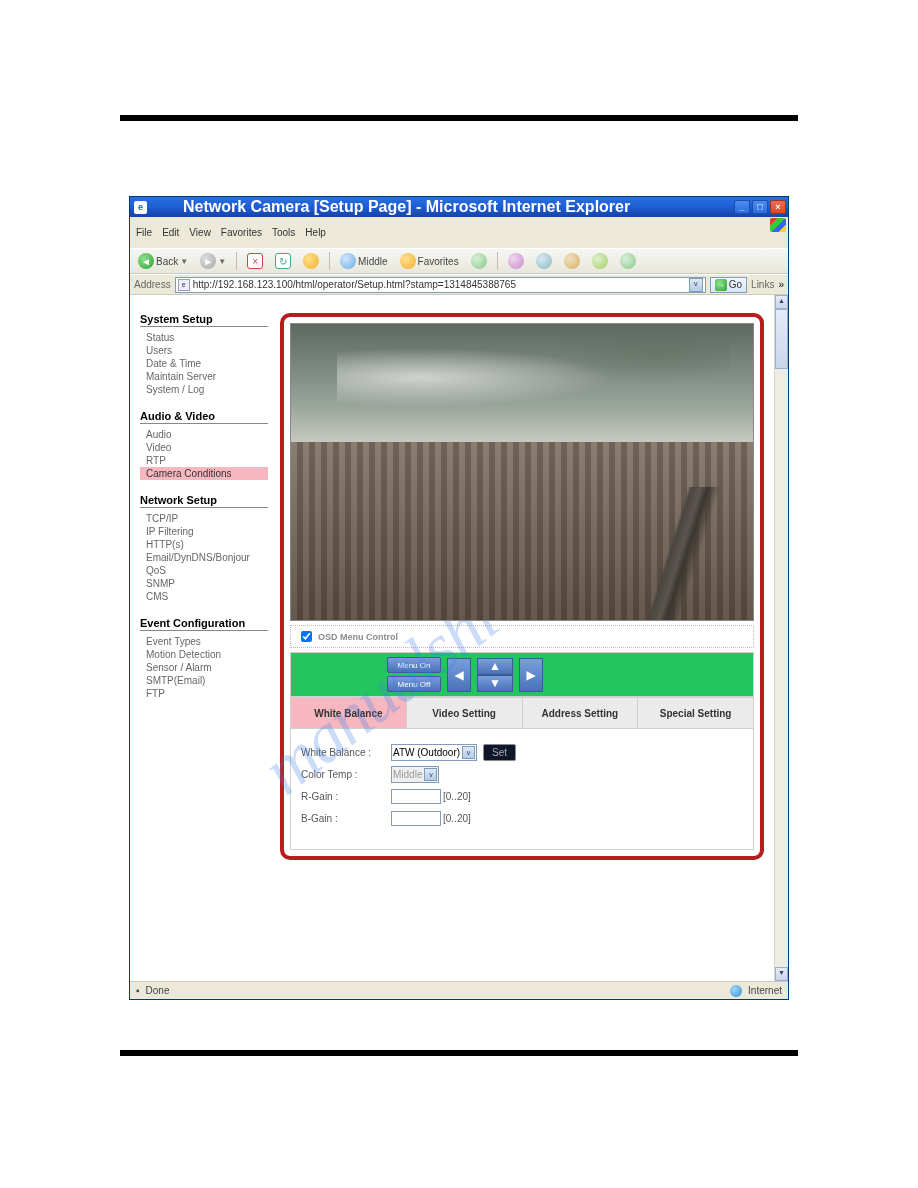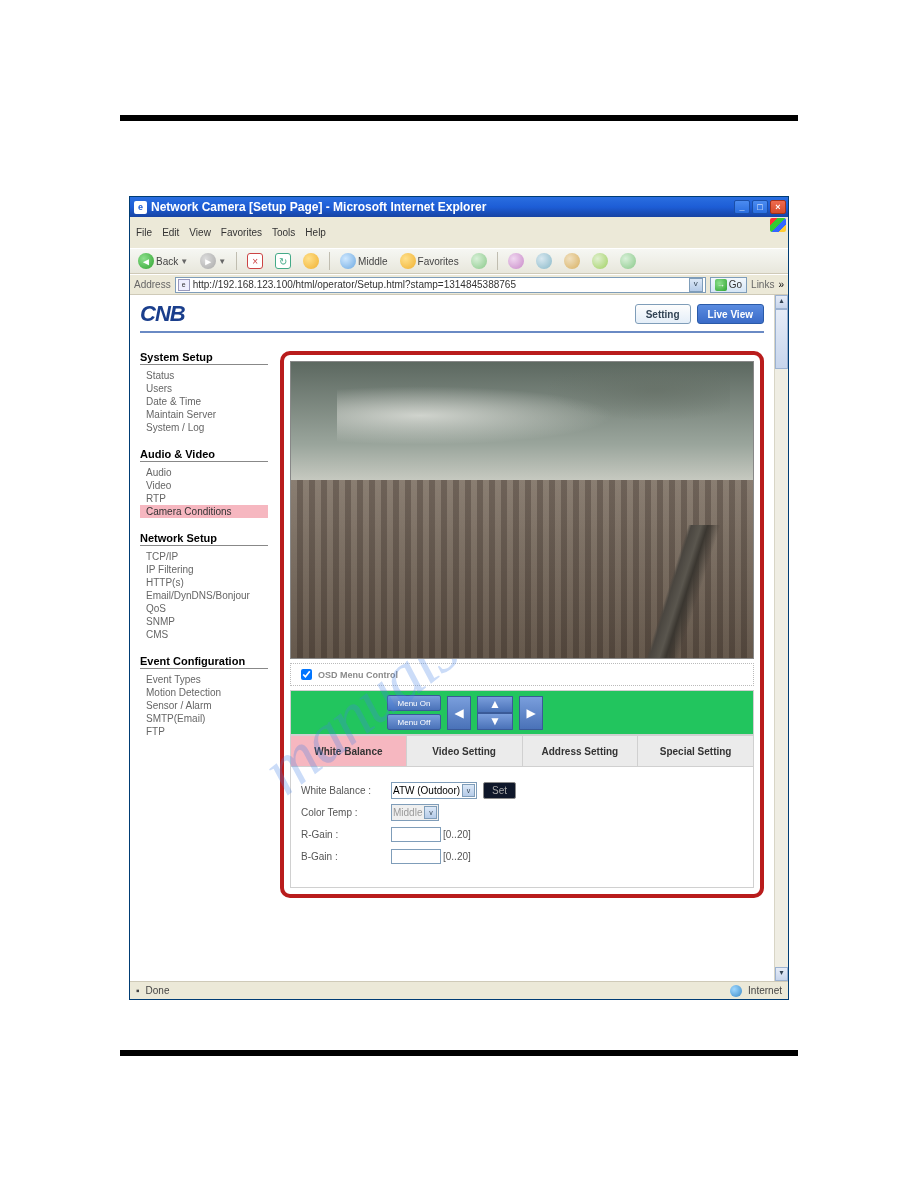--- a/index.html
+++ b/index.html
@@ -3,21 +3,21 @@
 <meta charset="utf-8">
 <style>
   * { box-sizing: border-box; font-family: Tahoma, Arial, sans-serif; }
   body { margin: 0; background: #fff; }
   .page { width: 918px; margin: 0 auto; }
   .hbar { height: 6px; background: #000; margin: 115px 120px 75px 120px; }
   .hbar2 { height: 6px; background: #000; margin: 50px 120px 0 120px; }
   .browser { width: 660px; margin: 0 auto; border: 1px solid #003c74; background: #ece9d8; font-size: 10px; }
   .titlebar { height: 20px; background: linear-gradient(to bottom, #2a6ee0 0%, #1d5dd6 50%, #1743a3 100%); display: flex; align-items: center; color: #fff; padding: 0 2px 0 4px; }
   .titlebar .ieicon { width: 13px; height: 13px; background: #fff; border-radius: 2px; margin-right: 4px; display:inline-flex; align-items:center; justify-content:center; color:#1d5dd6; font-weight:bold; font-size:9px;}
-  .titlebar .ttl { flex: 1; font-size: 12px; font-weight: bold; }
+  .titlebar .ttl { flex: 1; font-size: 16px; font-weight: bold; margin-left: 32px; }
   .winbtn { width: 16px; height: 14px; margin-left: 2px; border-radius: 2px; display: inline-flex; align-items: center; justify-content: center; font-size: 9px; font-weight: bold; color: #fff; }
   .winbtn.min { background: linear-gradient(#4b8bf0,#2a6ee0); border:1px solid #1b4fa8;}
   .winbtn.max { background: linear-gradient(#4b8bf0,#2a6ee0); border:1px solid #1b4fa8;}
   .winbtn.cls { background: linear-gradient(#ef6b4f,#d64b2c); border:1px solid #a3321a;}
   .menubar { height: 31px; background: #ece9d8; display: flex; align-items: center; padding: 0 6px; gap: 10px; color: #333; position:relative;}
   .menubar .winflag { position:absolute; right:2px; top:1px; width:16px; height:14px; background: linear-gradient(135deg,#f33 0 25%,#3c3 25% 50%,#36f 50% 75%,#fc3 75% 100%); border-radius:2px;}
   .toolbar { height: 26px; background: linear-gradient(#f6f7f3,#e8e7dc); border-top: 1px solid #fff; border-bottom: 1px solid #cfcab8; display: flex; align-items: center; padding: 0 4px; gap: 4px; }
   .tbtn { height: 20px; display: inline-flex; align-items: center; gap: 2px; padding: 0 4px; color: #444; }
   .icn { width: 16px; height: 16px; border-radius: 50%; display:inline-flex; align-items:center; justify-content:center; font-size:10px;}
   .icn.back { background: radial-gradient(circle at 35% 35%, #8de08d, #2fa32f); color:#fff;}
@@ -184,26 +184,20 @@
         <span>Go</span>
       </span>
       <span class="linkslbl">Links</span>
       <span>»</span>
     </div>
 
     <div class="content">
       <div class="page-inner">
         <div class="watermark">manualshive.com</div>
 
-        <div class="header-row">
-          <span class="logo">CNB</span>
-          <span class="hdr-spacer"></span>
-          <span class="hdrbtn">Setting</span>
-          <span class="hdrbtn live">Live View</span>
-        </div>
 
         <div class="body-row">
 
           <div class="sidebar">
             <div class="navgroup">
               <h4>System Setup</h4>
               <span class="navlink">Status</span>
               <span class="navlink">Users</span>
               <span class="navlink">Date &amp; Time</span>
               <span class="navlink">Maintain Server</span>

